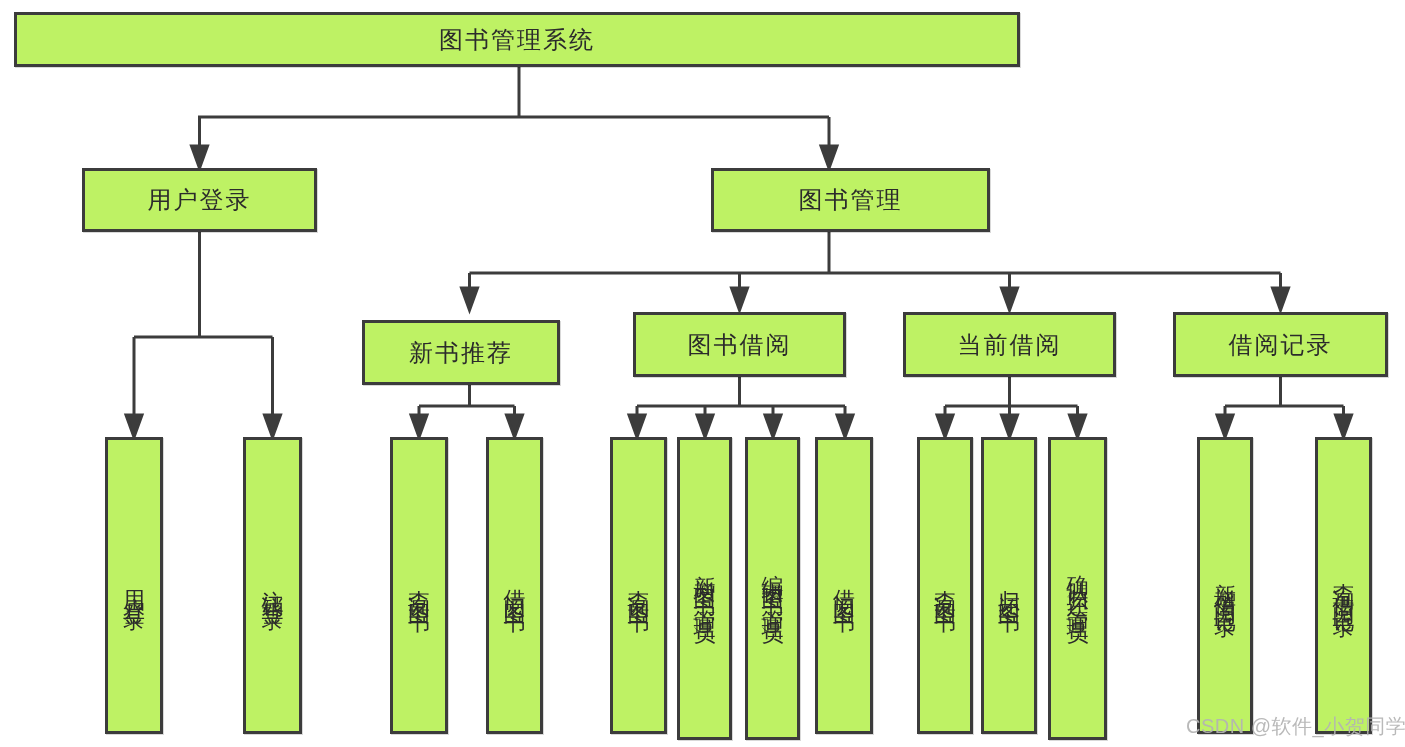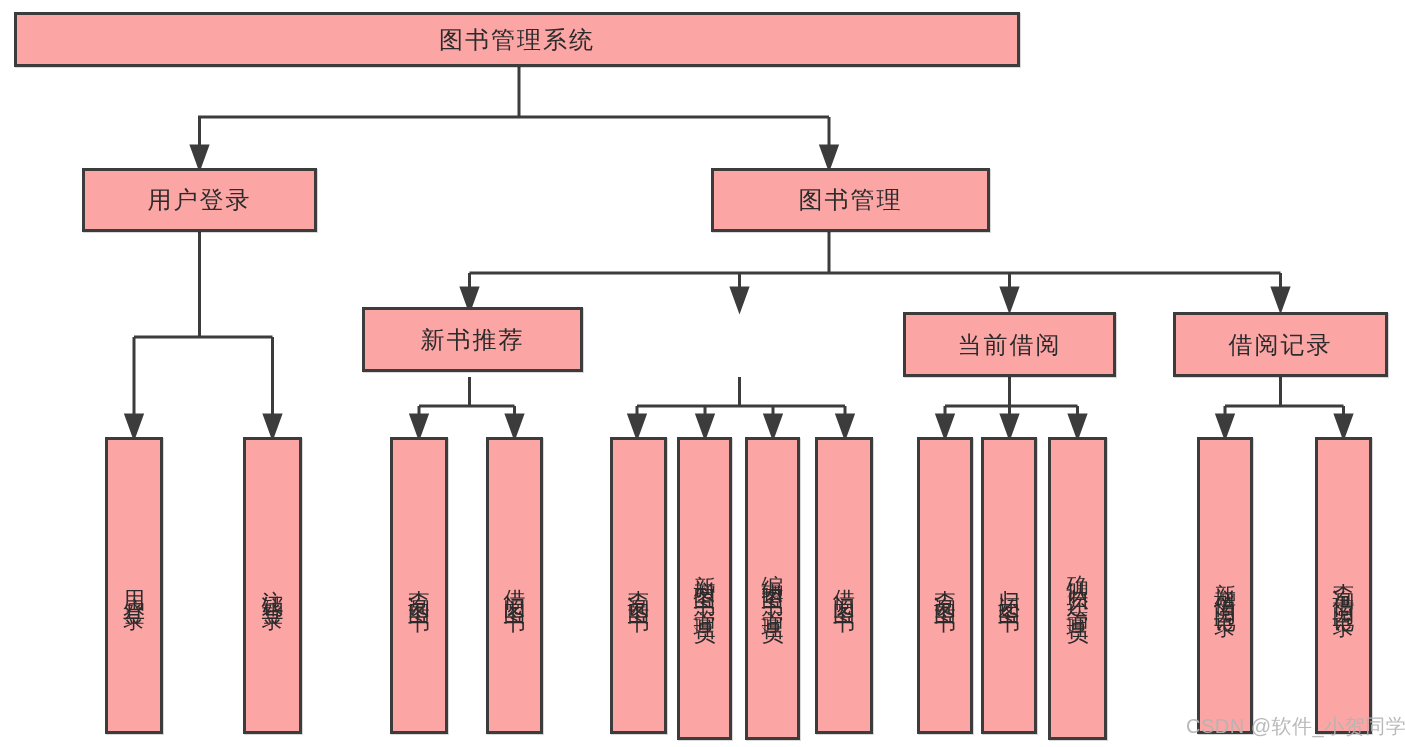--- a/index.html
+++ b/index.html
@@ -2,21 +2,21 @@
 <html><head>
 <meta charset="utf-8">
 <style>
   html,body{margin:0;padding:0;background:#ffffff;}
   .stage{
     position:relative;width:1405px;height:747px;background:#ffffff;overflow:hidden;
     font-family:"Liberation Sans","DejaVu Sans",sans-serif;color:#2b2b2b;
   }
   .wires{position:absolute;left:0;top:0;width:1405px;height:747px;}
   .box{
-    position:absolute;box-sizing:border-box;background:#fca5a5;
+    position:absolute;box-sizing:border-box;background:#bef264;
     border:3px solid #3c3c3c;display:flex;align-items:center;justify-content:center;
     box-shadow:1px 1px 0 rgba(0,0,0,0.15);
   }
   .box.h{font-size:24px;letter-spacing:2px;white-space:nowrap;}
   .box.v .vt{
     writing-mode:vertical-rl;text-orientation:mixed;
     font-size:22px;letter-spacing:7px;line-height:1;
   }
   .watermark{
     position:absolute;left:1186px;top:713px;z-index:5;
@@ -76,21 +76,22 @@
       <polygon points="1217,415 1233,415 1225,437"></polygon>
       <polygon points="1335.5,415 1351.5,415 1343.5,437"></polygon>
     </g>
   </svg>
 
   <div class="box h" style="left:14px;top:12px;width:1006px;height:55px">图书管理系统</div>
 
   <div class="box h" style="left:82px;top:168px;width:235px;height:64px">用户登录</div>
   <div class="box h" style="left:711px;top:168px;width:279px;height:64px">图书管理</div>
 
-  <div class="box h" style="left:362px;top:307px;width:221px;height:65px">新书推荐</div>
+  <div class="box h" style="left:362px;top:320px;width:198px;height:65px">新书推荐</div>
+  <div class="box h" style="left:633px;top:312px;width:213px;height:65px">图书借阅</div>
   <div class="box h" style="left:1173px;top:312px;width:215px;height:65px">借阅记录</div>
   <div class="box h" style="left:903px;top:312px;width:213px;height:65px">当前借阅</div>
 
   <div class="box v" style="left:105px;top:437px;width:58px;height:297px">
     <span class="vt">用户登录</span>
   </div>
   <div class="box v" style="left:243px;top:437px;width:59px;height:297px">
     <span class="vt">注销登录</span>
   </div>
 

